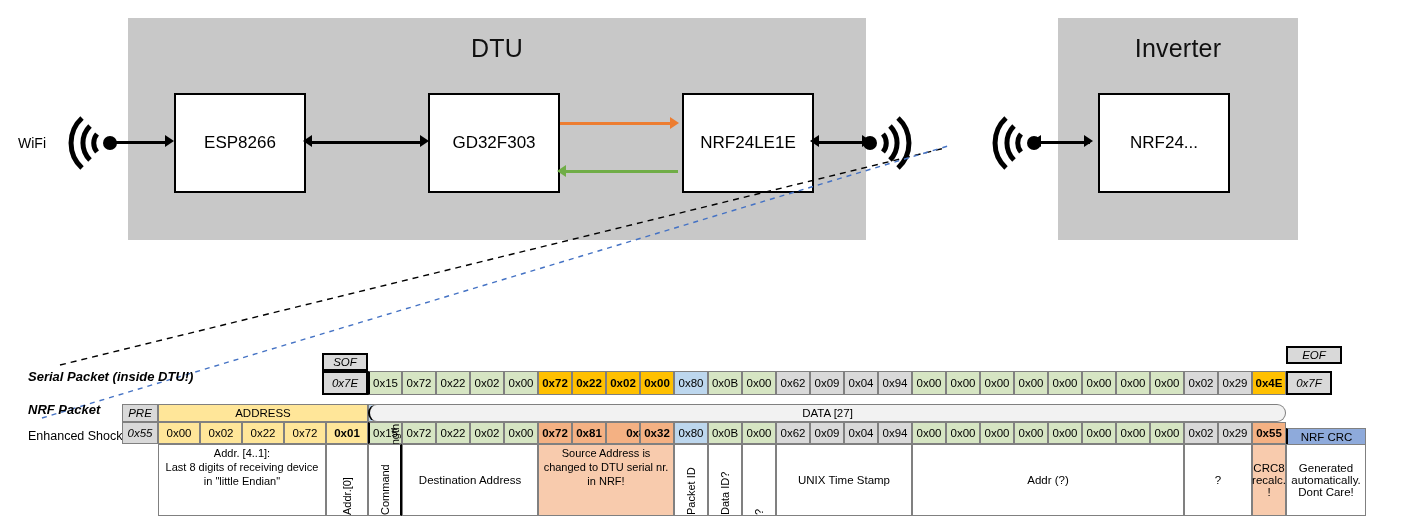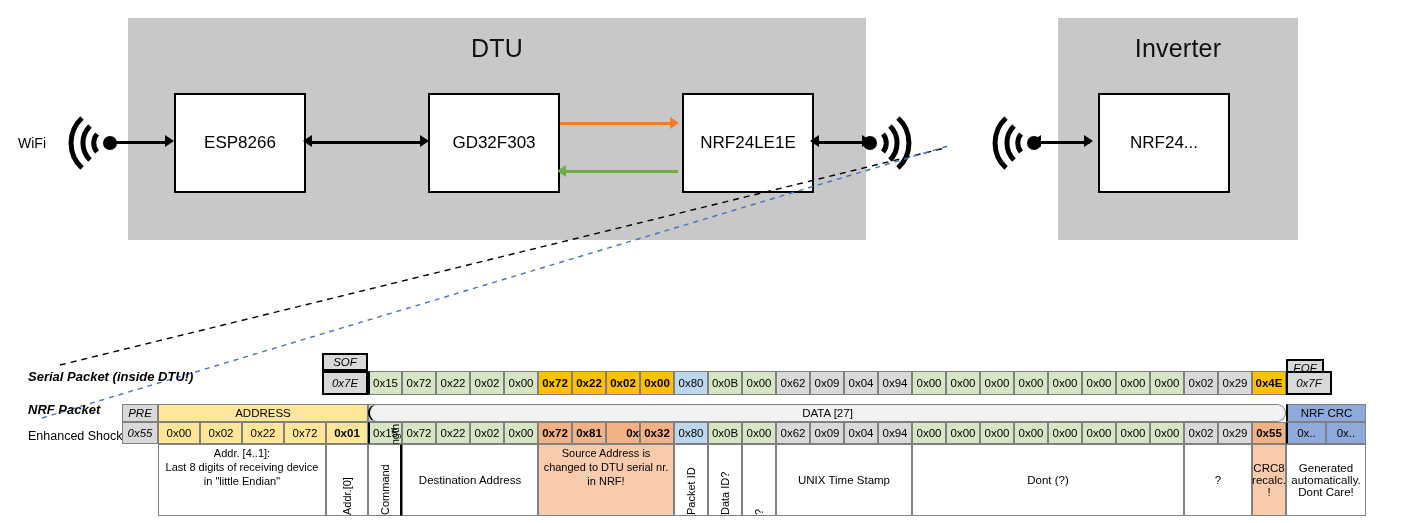--- a/index.html
+++ b/index.html
@@ -50,21 +50,21 @@
     position:absolute;box-sizing:border-box;border:1px solid #808080;
     font-size:11.5px;color:#000;display:flex;align-items:center;
     justify-content:center;background:#fff;white-space:nowrap;
   }
   .cell.hdr{background:#d9d9d9;color:#000;font-style:italic;}
   .cell.green{background:#d6e5c3;}
   .cell.gray{background:#d9d9d9;}
   .cell.yellow{background:#ffc000;font-weight:bold;}
   .cell.yellow-l{background:#ffe699;}
   .cell.blue{background:#bdd7ee;}
-  .cell.blue-d{background:#8eaadb;}
+  .cell.blue-d{background:#8eaadb;margin-top:24px;}
   .cell.orange{background:#f4b183;font-weight:bold;}
   .cell.orange-l{background:#f8cbad;}
   .cell.lgray{background:#f2f2f2;}
   .cell.desc{font-size:11px;display:block;padding:2px 4px;line-height:1.25;
              text-align:center;white-space:normal;}
   .cell.vert{
     writing-mode:vertical-rl;transform:rotate(180deg);
     justify-content:flex-start;padding-bottom:3px;font-size:11px;
   }
   .cell.thickl{border-left:2px solid #000;}
@@ -175,21 +175,21 @@
       <div class="cell green" style="left: 946px; top: 31px; width: 34px; height: 24px;">0x00</div>
       <div class="cell green" style="left: 980px; top: 31px; width: 34px; height: 24px;">0x00</div>
       <div class="cell green" style="left: 1014px; top: 31px; width: 34px; height: 24px;">0x00</div>
       <div class="cell green" style="left: 1048px; top: 31px; width: 34px; height: 24px;">0x00</div>
       <div class="cell green" style="left: 1082px; top: 31px; width: 34px; height: 24px;">0x00</div>
       <div class="cell green" style="left: 1116px; top: 31px; width: 34px; height: 24px;">0x00</div>
       <div class="cell green" style="left: 1150px; top: 31px; width: 34px; height: 24px;">0x00</div>
       <div class="cell gray" style="left: 1184px; top: 31px; width: 34px; height: 24px;">0x02</div>
       <div class="cell gray" style="left: 1218px; top: 31px; width: 34px; height: 24px;">0x29</div>
       <div class="cell yellow" style="left: 1252px; top: 31px; width: 34px; height: 24px;">0x4E</div>
-      <div class="cell hdr thick" style="left: 1286px; top: 6px; width: 38px; height: 18px; margin-top: 13px;">EOF</div>
+      <div class="cell hdr thick" style="left: 1286px; top: 6px; width: 56px; height: 18px;">EOF</div>
       <div class="cell hdr thick" style="left: 1286px; top: 31px; width: 46px; height: 24px;">0x7F</div>
       <div class="cell hdr" style="left: 122px; top: 64px; width: 36px; height: 18px;">PRE</div>
       <div class="cell hdr" style="left: 122px; top: 82px; width: 36px; height: 22px;">0x55</div>
       <div class="cell yellow-l" style="left: 158px; top: 64px; width: 210px; height: 18px;">ADDRESS</div>
       <div class="cell yellow-l" style="left: 158px; top: 82px; width: 42px; height: 22px;">0x00</div>
       <div class="cell yellow-l" style="left: 200px; top: 82px; width: 42px; height: 22px;">0x02</div>
       <div class="cell yellow-l" style="left: 242px; top: 82px; width: 42px; height: 22px;">0x22</div>
       <div class="cell yellow-l" style="left: 284px; top: 82px; width: 42px; height: 22px;">0x72</div>
       <div class="cell yellow-l" style="left: 326px; top: 82px; width: 42px; height: 22px; font-weight: bold;">0x01</div>
       <div class="cell blue" style="left: 368px; top: 64px; width: 42px; height: 18px;">PCF</div>
@@ -228,18 +228,18 @@
       <div class="cell desc" style="left: 158px; top: 104px; width: 168px; height: 72px;">Addr. [4..1]:<br>Last 8 digits of receiving device in "little Endian"</div>
       <div class="cell vert" style="left: 326px; top: 104px; width: 42px; height: 72px;">Addr.[0]</div>
       <div class="cell vert" style="left: 368px; top: 104px; width: 42px; height: 72px;">9 Bit!<br>Inc. Packet Length</div>
       <div class="cell vert thickl" style="left: 368px; top: 104px; width: 34px; height: 72px;">Command</div>
       <div class="cell ctrtxt" style="left: 402px; top: 104px; width: 136px; height: 72px;">Destination Address</div>
       <div class="cell desc orange-l" style="left: 538px; top: 104px; width: 136px; height: 72px;">Source Address is changed to DTU serial nr. in NRF!</div>
       <div class="cell vert" style="left: 674px; top: 104px; width: 34px; height: 72px;">Packet ID</div>
       <div class="cell vert" style="left: 708px; top: 104px; width: 34px; height: 72px;">Data ID?</div>
       <div class="cell vert" style="left: 742px; top: 104px; width: 34px; height: 72px;">?</div>
       <div class="cell ctrtxt" style="left: 776px; top: 104px; width: 136px; height: 72px;">UNIX Time Stamp</div>
-      <div class="cell ctrtxt" style="left: 912px; top: 104px; width: 272px; height: 72px;">Dont (?)</div>
+      <div class="cell ctrtxt" style="left: 912px; top: 104px; width: 272px; height: 72px;">Addr (?)</div>
       <div class="cell ctrtxt" style="left: 1184px; top: 104px; width: 68px; height: 72px;">?</div>
       <div class="cell ctrtxt orange-l" style="left: 1252px; top: 104px; width: 34px; height: 72px;">CRC8 recalc. !</div>
       <div class="cell ctrtxt" style="left: 1286px; top: 104px; width: 80px; height: 72px;">Generated automatically. Dont Care!</div>
     </div>
 </div>
 
 </body></html>

